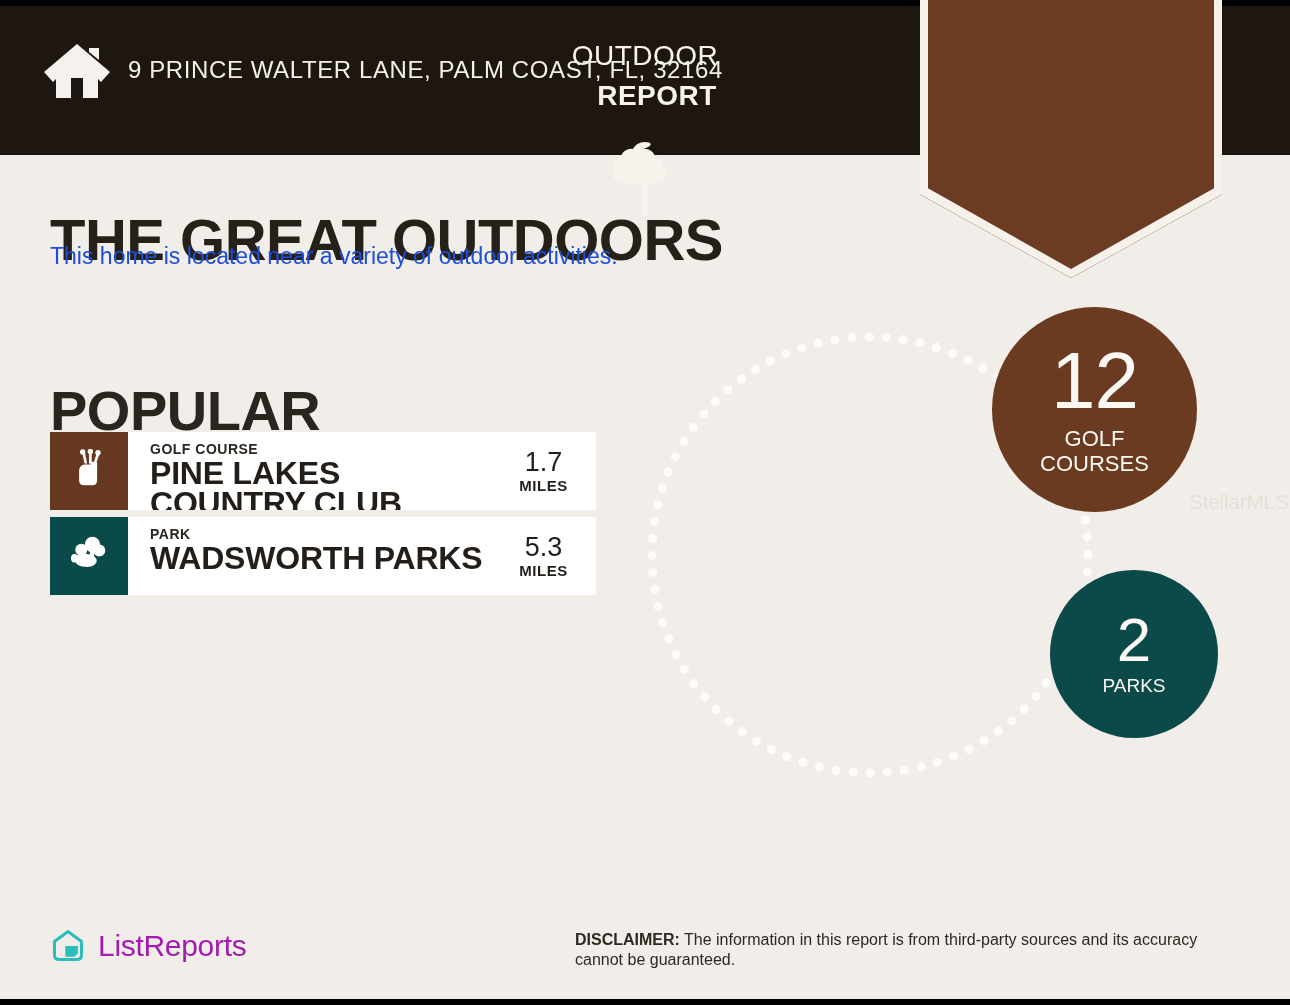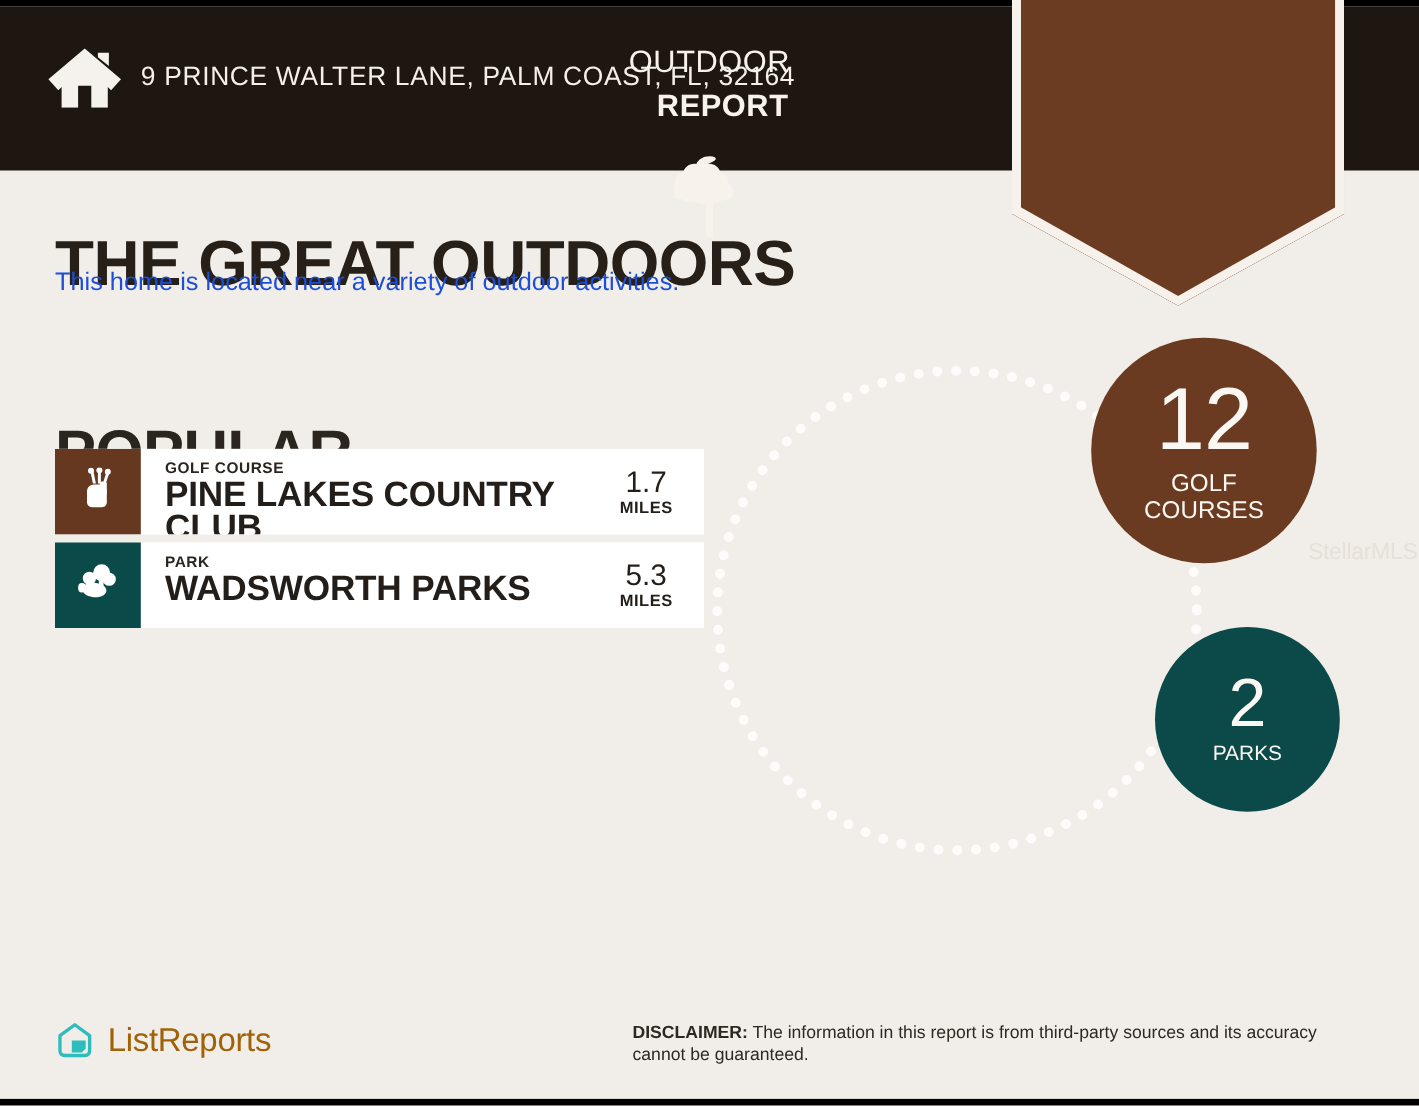--- a/index.html
+++ b/index.html
@@ -75,21 +75,21 @@
   #sub{
     position:absolute;left:50px;top:243px;
     font-size:23px;color:#1d4ed8;
   }
   #popular{
     position:absolute;left:50px;top:332px;
     font-size:56px;font-weight:bold;color:#2B2520;letter-spacing:-.5px;
   }
 
   
-  #list{position:absolute;left:50px;top:408px;width:590px;}
+  #list{position:absolute;left:50px;top:432px;width:546px;}
   .row{
     position:relative;display:flex;height:78px;
     background:#FFFFFF;margin-bottom:7px;overflow:hidden;
   }
   .row-icon{
     flex:0 0 78px;width:78px;height:78px;
     display:flex;align-items:center;justify-content:center;
   }
   .row-body{
     flex:1 1 auto;padding:9px 0 0 22px;min-width:0;overflow:hidden;
@@ -137,21 +137,21 @@
   
   #watermark{
     position:absolute;left:1189px;top:490px;
     font-size:21px;color:#E6E0DA;letter-spacing:-.3px;
   }
 
   
   #logo{position:absolute;left:50px;top:928px;display:flex;align-items:center;}
   #logo svg{display:block;}
   #logo-text{
-    margin-left:12px;font-size:30px;color:#a16207;letter-spacing:-.3px;
+    margin-left:12px;font-size:30px;color:#a21caf;letter-spacing:-.3px;
   }
   #disclaimer{
     position:absolute;left:575px;top:930px;width:670px;
     font-size:16px;line-height:20px;color:#2E2822;
   }
   #disclaimer b{font-weight:bold;}
 </style>
 </head>
 <body>
 

